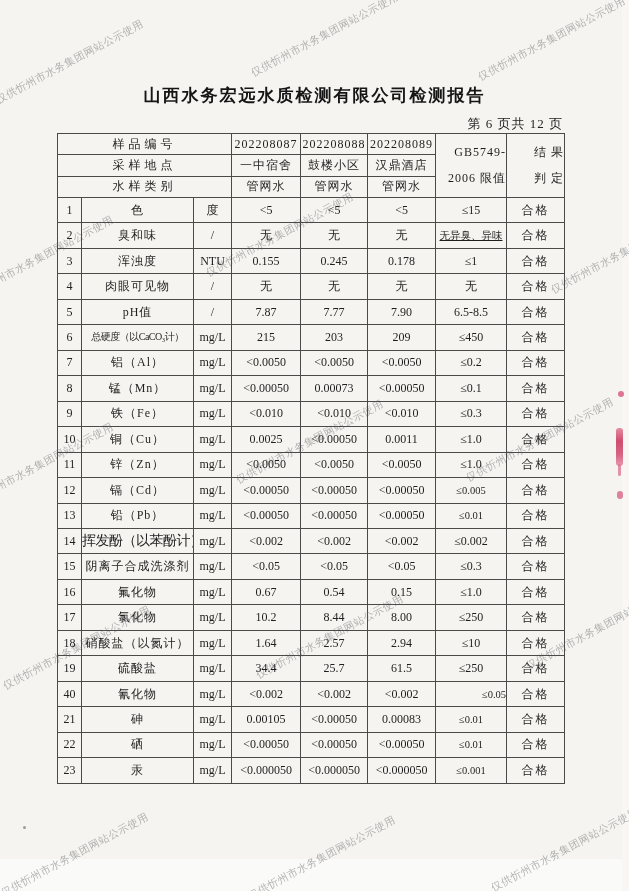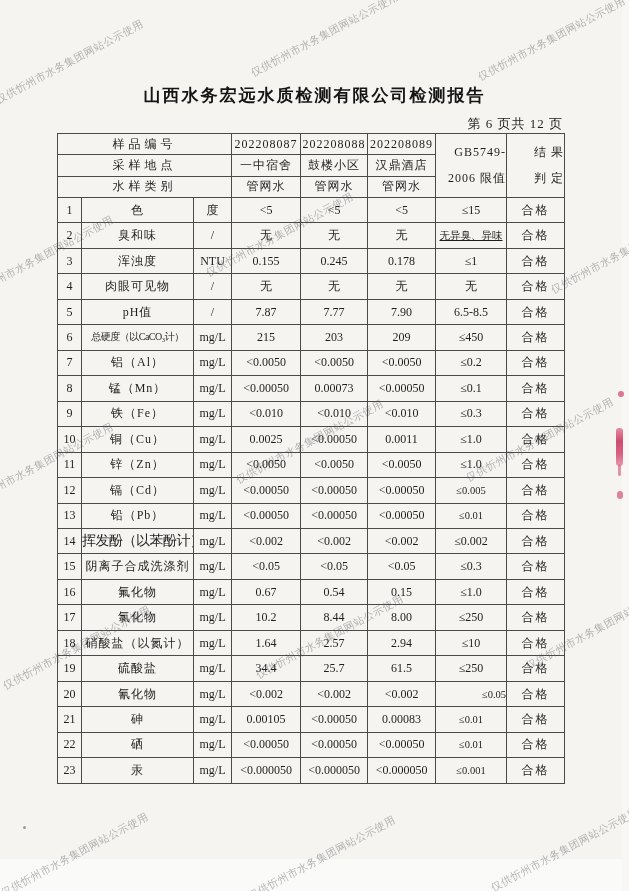--- a/index.html
+++ b/index.html
@@ -305,21 +305,21 @@
           <td class="c-no">19</td>
           <td class="c-name">硫酸盐</td>
           <td class="c-unit">mg/L</td>
           <td class="c-v">34.4</td>
           <td class="c-v">25.7</td>
           <td class="c-v">61.5</td>
           <td class="c-limit">≤250</td>
           <td class="c-result">合格</td>
         </tr>
         <tr>
-          <td class="c-no">20</td>
+          <td class="c-no">40</td>
           <td class="c-name">氰化物</td>
           <td class="c-unit">mg/L</td>
           <td class="c-v">&lt;0.002</td>
           <td class="c-v">&lt;0.002</td>
           <td class="c-v">&lt;0.002</td>
           <td class="c-limit" style="font-size: 10.5px; letter-spacing: 0px; text-align: right;">≤0.05</td>
           <td class="c-result">合格</td>
         </tr>
         <tr>
           <td class="c-no">21</td>

